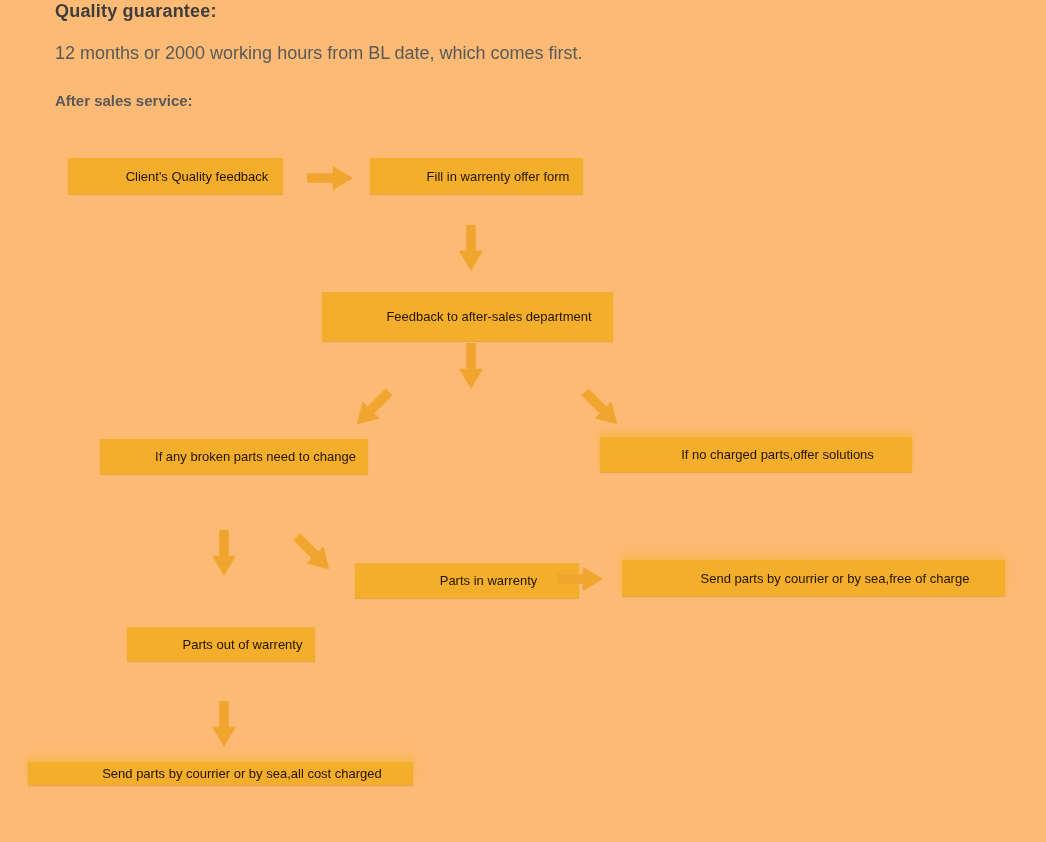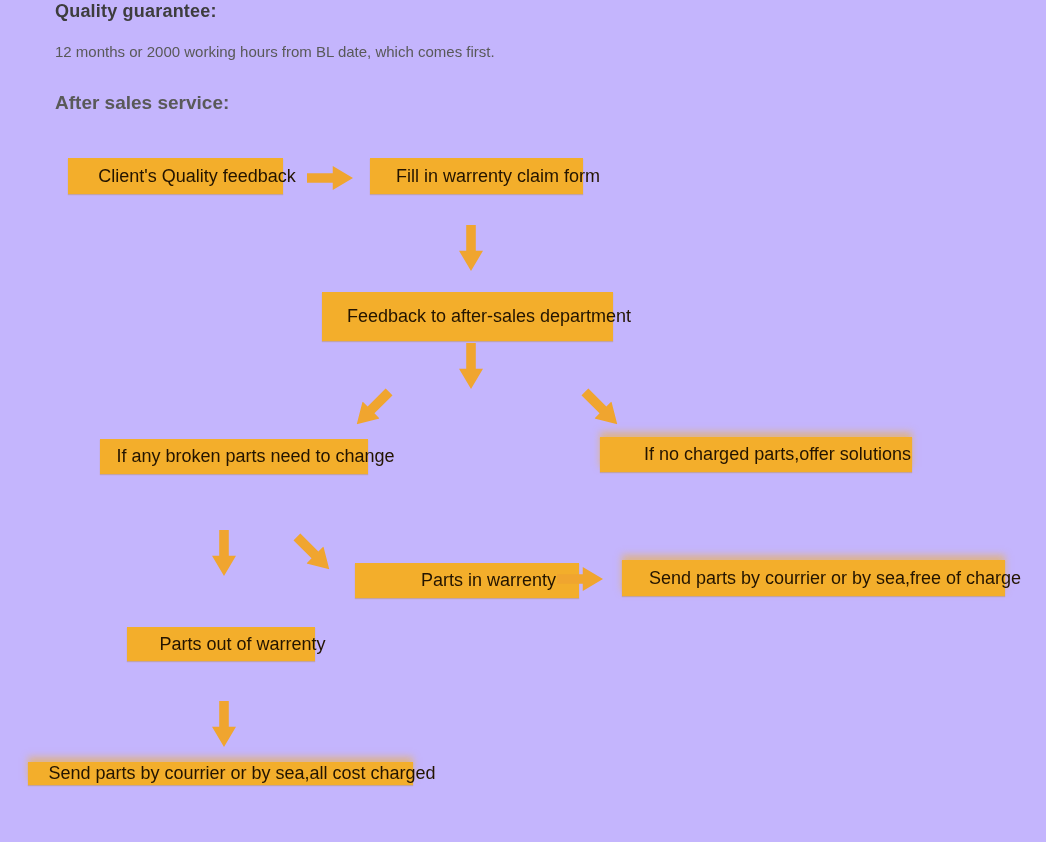--- a/index.html
+++ b/index.html
@@ -3,57 +3,57 @@
 <meta charset="utf-8">
 <style>
   * { margin: 0; padding: 0; box-sizing: border-box; }
   html, body { background: #ffffff; }
   body { font-family: "Liberation Sans", sans-serif; }
 
   .canvas {
     position: relative;
     width: 1046px;
     height: 842px;
-    background: #c4b5fd;
+    background: #fdba74;
     overflow: hidden;
   }
 
   .page-title {
     position: absolute;
     left: 55px; top: 1px;
     font-size: 18px;
     font-weight: 700;
     color: var(--title-color, #3d3d3d);
     letter-spacing: 0.2px;
   }
 
   .guarantee-text {
     position: absolute;
     left: 55px; top: 43px;
-    font-size: 15px;
+    font-size: 18px;
     font-weight: 400;
     color: var(--body-color, #595959);
   }
 
   .section-label {
     position: absolute;
     left: 55px; top: 92px;
-    font-size: 19px;
+    font-size: 15px;
     font-weight: 700;
     color: var(--body-color, #595959);
   }
 
   .node {
     position: absolute;
     display: flex;
     align-items: center;
     justify-content: center;
     background: var(--box-fill, #f3ae2b);
     color: var(--box-text, #231400);
-    font-size: 18px;
+    font-size: 13px;
     font-weight: 400;
     text-align: center;
     white-space: nowrap;
     box-shadow: 0 1px 1px rgba(190,130,10,0.35);
     padding-left: 43px;
   }
   .node.fuzzy-top {
     box-shadow: 0 -5px 7px rgba(243,178,45,0.55), 0 1px 1px rgba(190,130,10,0.35);
   }
 
@@ -99,21 +99,21 @@
   <div class="page-title">Quality guarantee:</div>
   <div class="guarantee-text">12 months or 2000 working hours from BL date, which comes first.</div>
   <div class="section-label">After sales service:</div>
 
   <div>
 
     <div class="node" id="node-a">Client's Quality feedback</div>
 
     <div class="arrow" id="arr-ab"></div>
 
-    <div class="node" id="node-b">Fill in warrenty claim form</div>
+    <div class="node" id="node-b">Fill in warrenty offer form</div>
 
     <div class="arrow rot90" id="arr-bc"></div>
 
     <div class="node" id="node-c">Feedback to after-sales department</div>
 
     <div class="arrow rot90" id="arr-c-down"></div>
     <div class="arrow rot135" id="arr-cd"></div>
     <div class="arrow rot45" id="arr-ce"></div>
 
     <div class="node" id="node-d">If any broken parts need to change</div>

